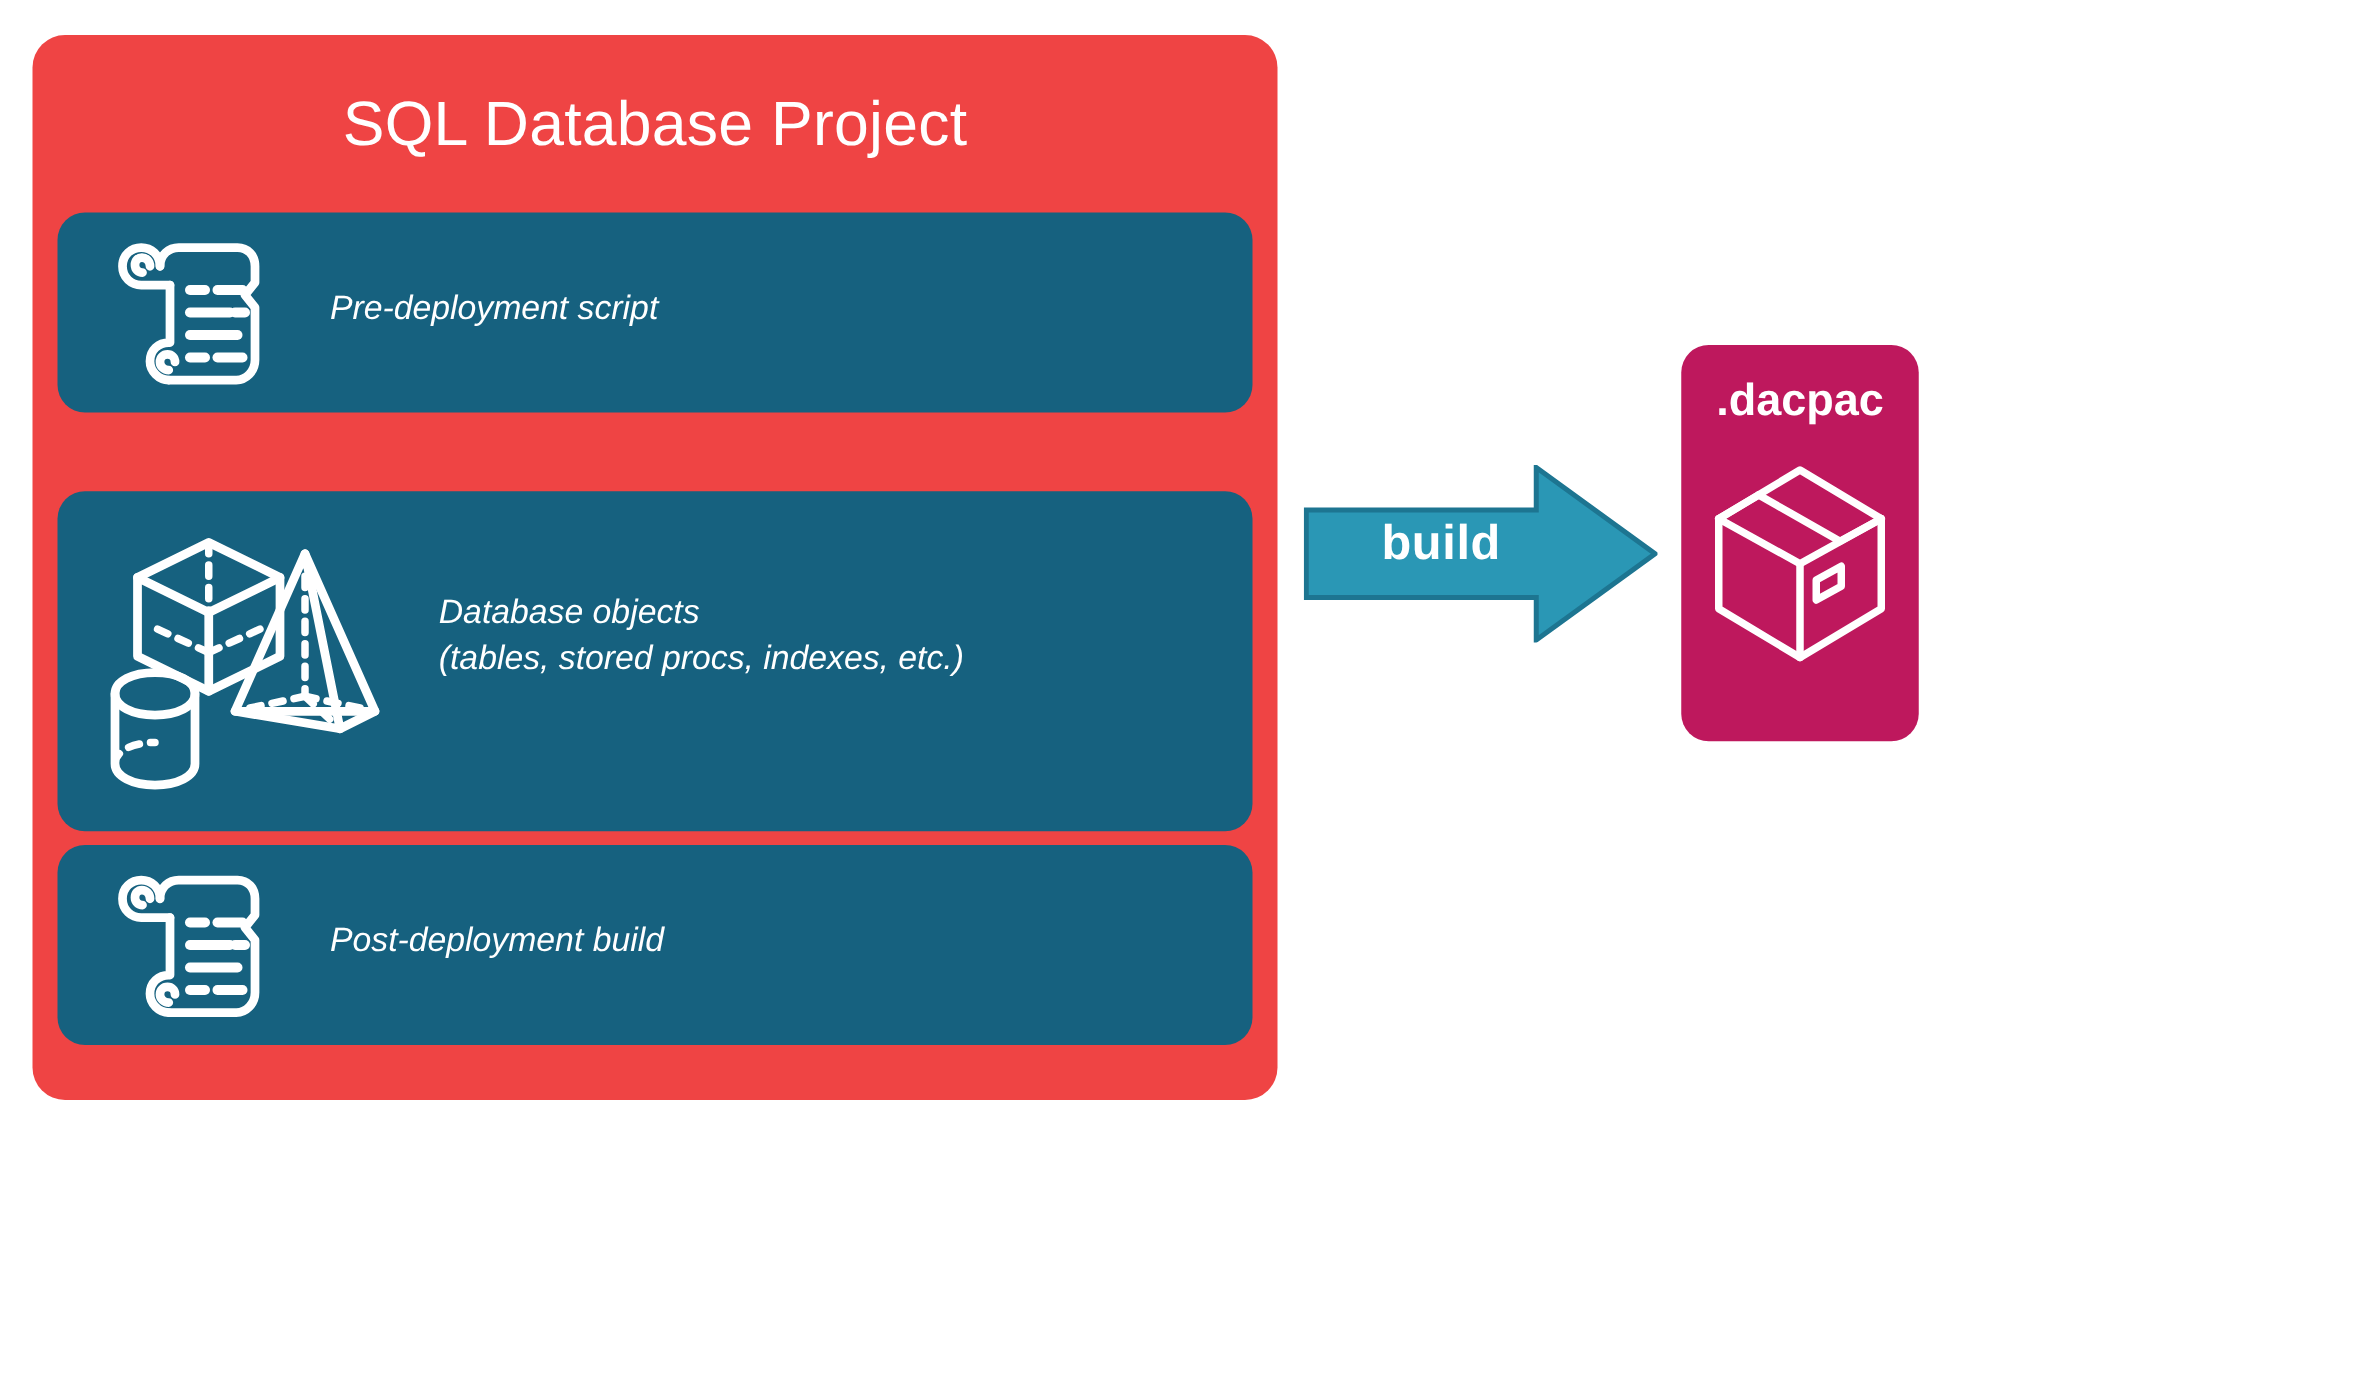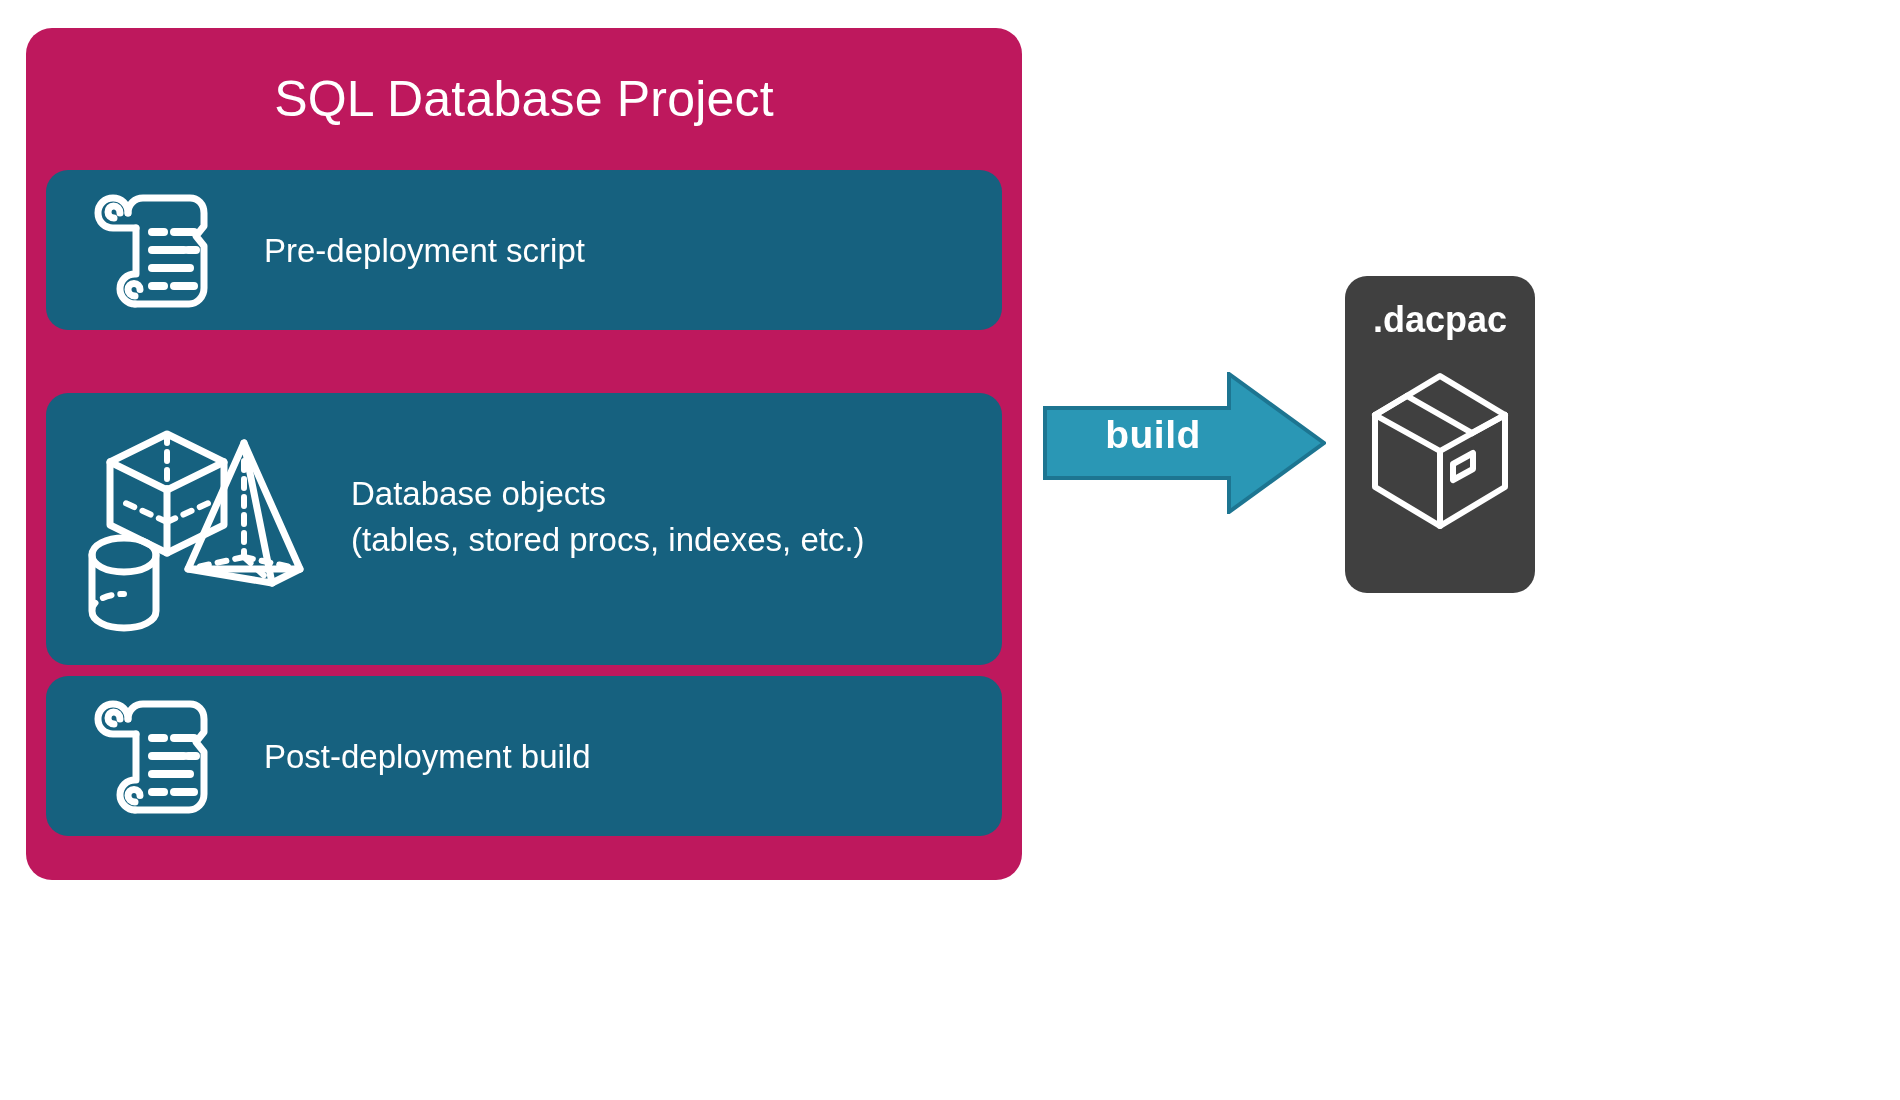--- a/index.html
+++ b/index.html
@@ -20,21 +20,21 @@
     background: #ffffff;
   }
 
   
   #project-card {
     position: absolute;
     left: 26px;
     top: 28px;
     width: 996px;
     height: 852px;
-    background: #be185d;
+    background: #ef4444;
     border-radius: 26px;
     box-sizing: border-box;
   }
   #project-title {
     position: absolute;
     left: 0;
     top: 46px;
     width: 996px;
     text-align: center;
     color: #ffffff;
@@ -58,24 +58,25 @@
   #card-objs { top: 336px;  height: 272px; margin-top: 29px; }
   #card-post { top: 648px;  height: 160px; }
 
   .item-icon {
     position: absolute;
     display: block;
   }
   .item-label {
     position: absolute;
     color: #ffffff;
-    font-size: 33px;
+    font-size: 27px;
     font-weight: 400;
     line-height: 1.38;
     white-space: pre;
+    font-style: italic;
   }
   #label-pre  { left: 218px; top: 58px; }
   #label-post { left: 218px; top: 58px; }
   #label-objs { left: 305px; top: 78px; }
 
   #icon-pre  { left: 44px; top: 22px; }
   #icon-post { left: 44px; top: 22px; }
   #icon-objs { left: 30px; top: 24px; }
 
   
@@ -100,21 +101,21 @@
     white-space: nowrap;
   }
 
   
   #dacpac-card {
     position: absolute;
     left: 1345px;
     top: 276px;
     width: 190px;
     height: 317px;
-    background: #404040;
+    background: #be185d;
     border-radius: 22px;
     box-sizing: border-box;
   }
   #dacpac-title {
     position: absolute;
     left: 0;
     top: 26px;
     width: 190px;
     text-align: center;
     color: #ffffff;

